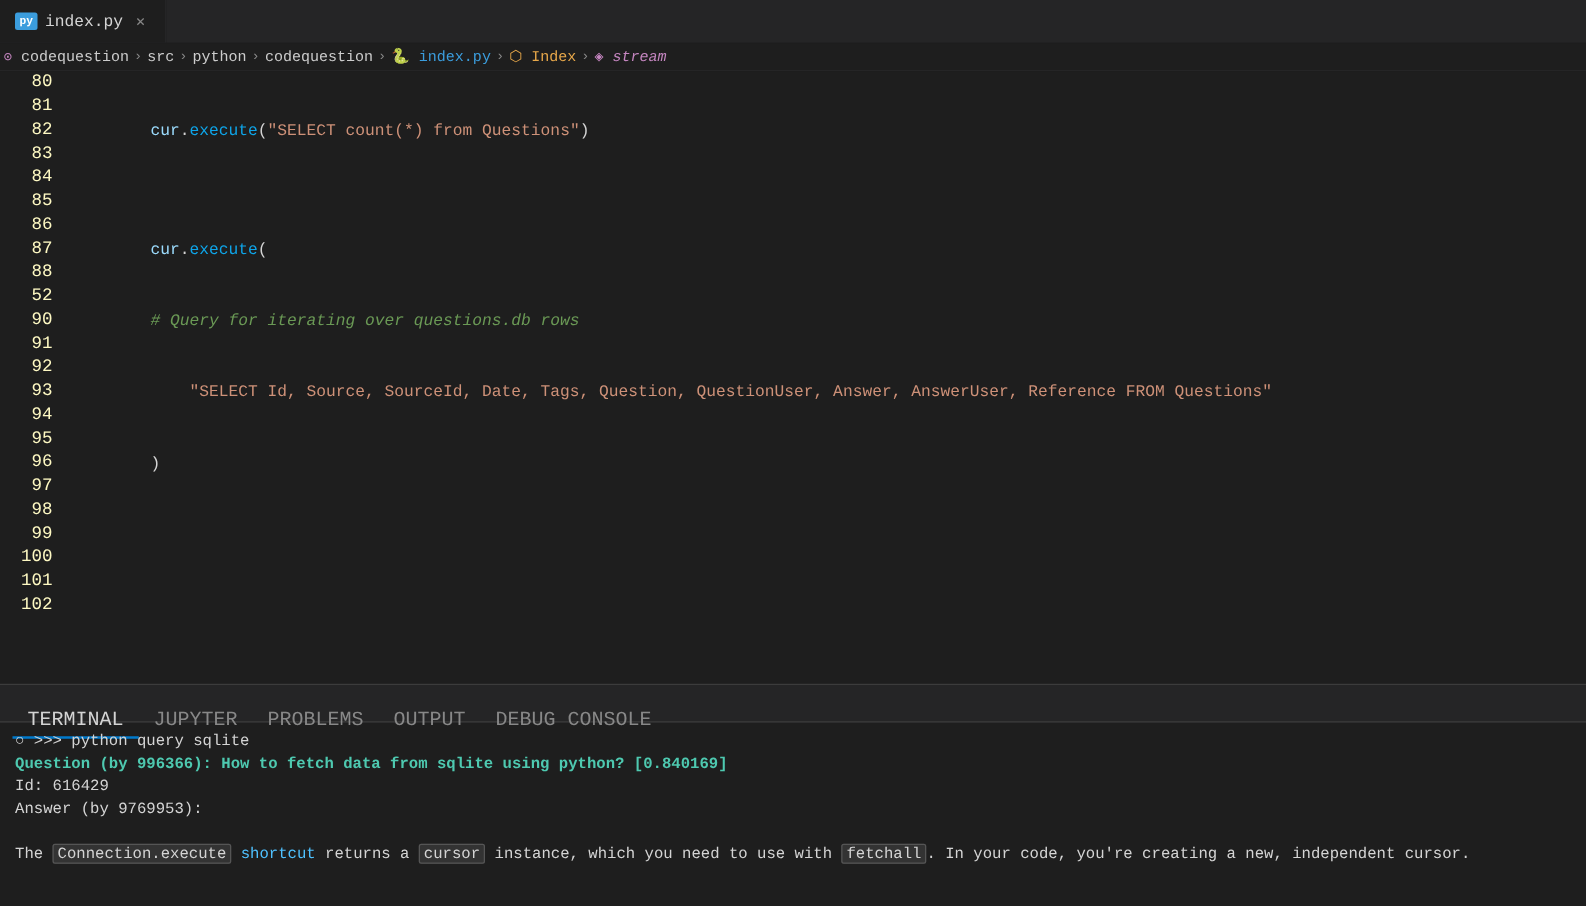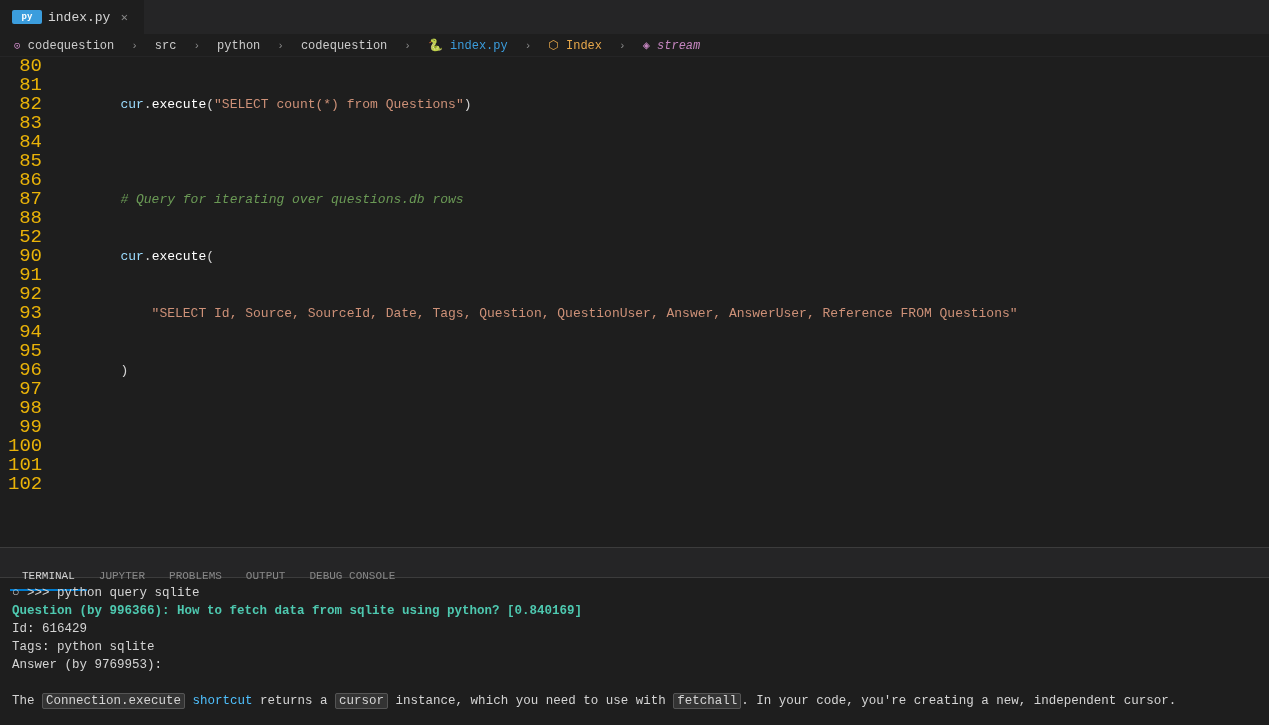--- a/index.html
+++ b/index.html
@@ -26,21 +26,21 @@
       align-items: center;
       padding: 0 12px;
       height: 100%;
       background: #1e1e1e;
       color: #d4d4d4;
       font-size: 13px;
       gap: 6px;
       border-right: 1px solid #252526;
     }
     .tab-icon {
-      width: 30px;
+      width: 18px;
       height: 14px;
       background: #3b9ddd;
       border-radius: 2px;
       display: inline-flex;
       align-items: center;
       justify-content: center;
       font-size: 9px;
       color: white;
       font-weight: bold;
     }
@@ -55,61 +55,61 @@
       font-size: 12px;
       color: #888;
     }
 
     
     .breadcrumb {
       background: #1e1e1e;
       height: 22px;
       display: flex;
       align-items: center;
-      padding: 0 14px;
+      padding: 0 3px;
       font-size: 12px;
       color: #cccccc;
-      gap: 17px;
+      gap: 4px;
       border-bottom: 1px solid #252526;
     }
     .breadcrumb-sep { color: #888; font-size: 11px; }
     .breadcrumb-item { color: #cccccc; }
     .icon-py { color: #3b9ddd; }
     .icon-class { color: #e8a84a; }
     .icon-func { color: #c586c0; font-style: italic; }
 
     
     .editor-area {
       background: #1e1e1e;
       height: 490px;
       overflow: hidden;
       display: flex;
     }
     .line-numbers {
       width: 50px;
       padding: 0 8px;
       text-align: right;
-      color: #eab308;
-      font-size: 19px;
+      color: #fef9c3;
+      font-size: 14px;
       line-height: 19px;
       user-select: none;
       flex-shrink: 0;
     }
     .code-content {
       flex: 1;
       line-height: 19px;
       padding: 0 8px;
       overflow: hidden;
       white-space: pre;
     }
 
     
     .c-comment { color: #6a9955; font-style: italic; }
     .c-string { color: #ce9178; }
-    .c-func { color: #ffffff; }
+    .c-func { color: #0ea5e9; }
     .c-var { color: #9cdcfe; }
     .c-num { color: #b5cea8; }
     .c-op { color: #d4d4d4; }
     .c-punc { color: #d4d4d4; }
 
     
     .panel {
       border-top: 1px solid #3c3c3c;
       background: #1e1e1e;
       height: 198px;
@@ -123,21 +123,21 @@
       height: 30px;
       padding: 0 10px;
       gap: 0;
       border-bottom: 1px solid #3c3c3c;
     }
     .panel-tab {
       padding: 0 12px;
       height: 100%;
       display: flex;
       align-items: center;
-      font-size: 11px;
+      font-size: 16px;
       color: #888;
       cursor: pointer;
       border-bottom: 2px solid transparent;
       margin-top: 28px;
     }
     .panel-tab.active {
       color: #d4d4d4;
       border-bottom: 2px solid #007acc;
     }
 
@@ -219,22 +219,22 @@
     <div>97</div>
     <div>98</div>
     <div>99</div>
     <div>100</div>
     <div>101</div>
     <div>102</div>
   </div>
   <div class="code-content">
     <div><span class="c-var">        cur</span><span class="c-op">.</span><span class="c-func">execute</span><span class="c-punc">(</span><span class="c-string">"SELECT count(*) from Questions"</span><span class="c-punc">)</span></div>
     <div></div>
+    <div><span class="c-var">        cur</span><span class="c-op">.</span><span class="c-func">execute</span><span class="c-punc">(</span></div>
     <div><span class="c-comment">        # Query for iterating over questions.db rows</span></div>
-    <div><span class="c-var">        cur</span><span class="c-op">.</span><span class="c-func">execute</span><span class="c-punc">(</span></div>
     <div><span class="c-string">            "SELECT Id, Source, SourceId, Date, Tags, Question, QuestionUser, Answer, AnswerUser, Reference FROM Questions"</span></div>
     <div><span class="c-punc">        )</span></div>
     <div></div>
     
     
     
     <div></div>
     
     
     <div></div>
@@ -260,23 +260,20 @@
     <div>
       <span class="term-white">○ </span><span class="term-white">&gt;&gt;&gt; python query sqlite</span>
     </div>
     <div>
       <span class="term-green">Question (by 996366): How to fetch data from sqlite using python? [0.840169]</span>
     </div>
     <div>
       <span class="term-white">Id: 616429</span>
     </div>
     <div>
-      <span class="term-white">Tags: python sqlite</span>
-    </div>
-    <div>
       <span class="term-white">Answer (by 9769953):</span>
     </div>
     <div>&nbsp;</div>
     <div style="font-size:12.5px; line-height:18px; color:#d4d4d4;">
       <span>The </span><span class="hl-box">Connection.execute</span><span> </span><span class="hl-cyan">shortcut</span><span> returns a </span><span class="hl-box">cursor</span><span> instance, which you need to use with </span><span class="hl-box">fetchall</span><span>. In your code, you're creating a new, independent cursor.</span>
     </div>
   </div>
 </div>
 
 </body></html>

